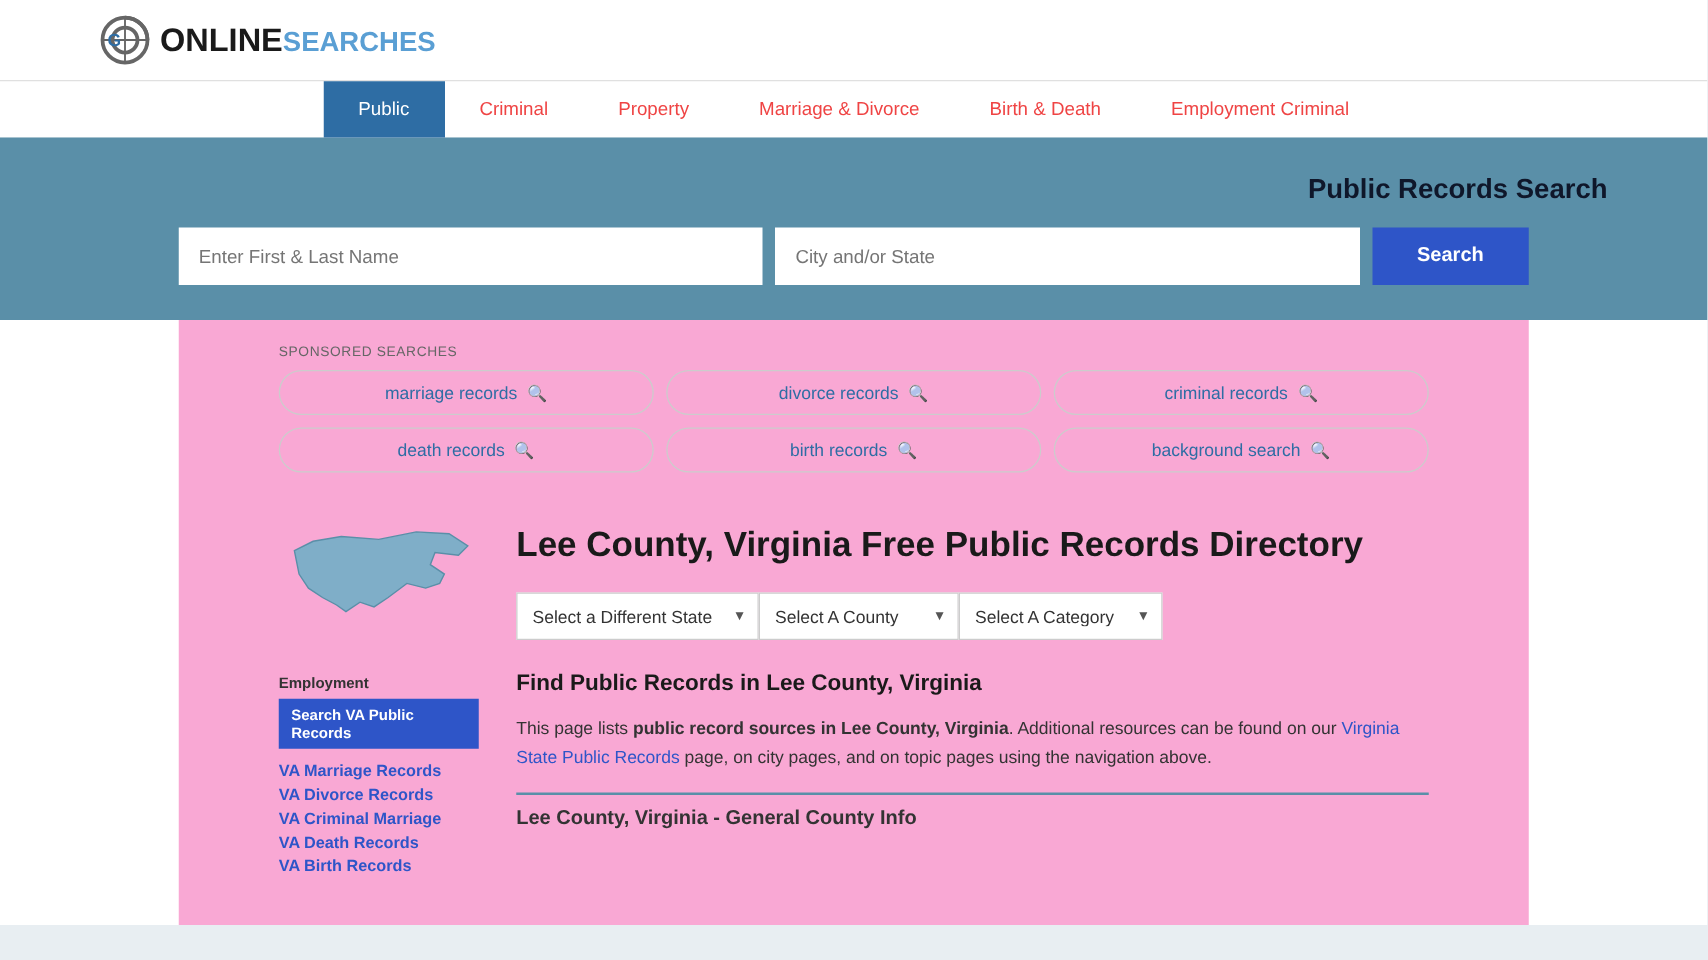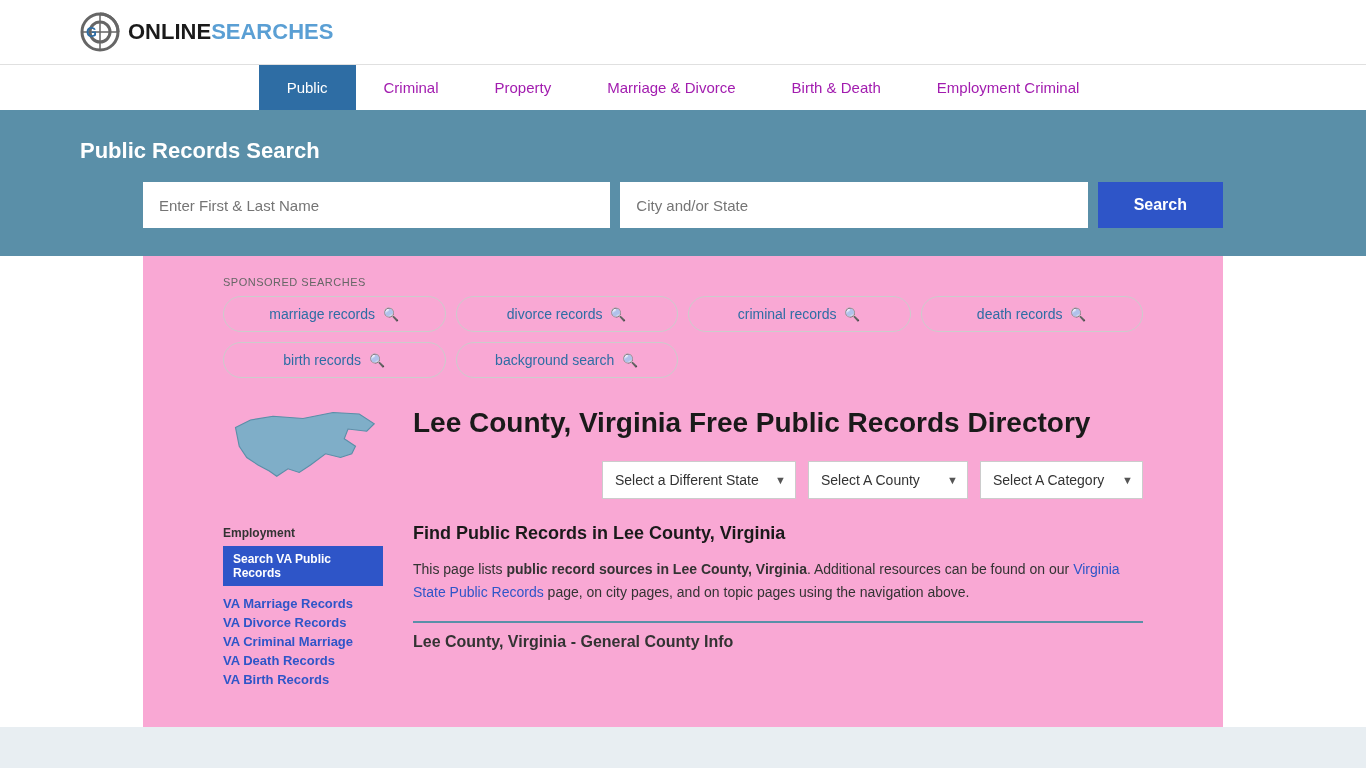--- a/index.html
+++ b/index.html
@@ -2,38 +2,38 @@
 <html><head>
   <meta charset="utf-8">
   <style>
     * { box-sizing: border-box; margin: 0; padding: 0; }
     body { font-family: Arial, sans-serif; background: #e8eef2; font-size: 14px; }
 
     
     .header { background: #fff; padding: 12px 80px; display: flex; align-items: center; }
     .logo { display: flex; align-items: center; gap: 8px; }
     .logo-icon { width: 40px; height: 40px; }
-    .logo-text-online { font-size: 22px; font-weight: 700; color: #1a1a1a; }
+    .logo-text-online { font-size: 26px; font-weight: 700; color: #1a1a1a; }
     .logo-text-searches { font-size: 22px; font-weight: 700; color: #5a9fd4; }
 
     
     .nav { background: #fff; border-top: 1px solid #e0e0e0; display: flex; justify-content: center; }
     .nav a {
       display: inline-block;
       padding: 14px 28px;
       text-decoration: none;
-      color: #a21caf;
+      color: #ef4444;
       font-size: 15px;
       font-weight: 500;
     }
     .nav a.active { background: #2e6da4; color: #fff; }
 
     
     .search-band { background: #5a8fa8; padding: 28px 80px; }
-    .search-band-title { text-align: left; font-size: 22px; font-weight: 700; color: #ffffff; margin-bottom: 18px; }
+    .search-band-title { text-align: right; font-size: 22px; font-weight: 700; color: #0f172a; margin-bottom: 18px; }
     .search-form { display: flex; gap: 10px; max-width: 1080px; margin: 0 auto; }
     .search-form input {
       flex: 1;
       padding: 14px 16px;
       font-size: 15px;
       border: none;
       outline: none;
       color: #888;
     }
     .search-btn {
@@ -46,21 +46,21 @@
       cursor: pointer;
       white-space: nowrap;
     }
 
     
     .main { background: #f9a8d4; max-width: 1080px; margin: 0 auto; padding: 20px 80px 40px 80px; }
     .outer-wrap { background: #e8eef2; }
 
     
     .sponsored-label { font-size: 11px; color: #666; margin-bottom: 8px; letter-spacing: 0.5px; }
-    .sponsored-grid { display: grid; grid-template-columns: repeat(4, 1fr); gap: 10px; margin-bottom: 17px; }
+    .sponsored-grid { display: grid; grid-template-columns: repeat(3, 1fr); gap: 10px; margin-bottom: 30px; }
     .sponsored-item {
       display: flex;
       align-items: center;
       justify-content: center;
       border: 1px solid #ccc;
       border-radius: 20px;
       padding: 9px 16px;
       color: #2e6da4;
       font-size: 14px;
       cursor: pointer;
@@ -90,21 +90,21 @@
       cursor: pointer;
       margin-bottom: 10px;
     }
     .sidebar-links { display: flex; flex-direction: column; gap: 4px; }
     .sidebar-links a { color: #2e55c8; font-size: 13px; text-decoration: none; font-weight: 600; }
 
     
     .page-title { font-size: 28px; font-weight: 900; color: #1a1a1a; line-height: 1.3; margin-bottom: 20px; }
 
     
-    .dropdowns { display: flex; gap: 12px; margin-bottom: 24px; justify-content: flex-end; }
+    .dropdowns { display: flex; gap: 0; margin-bottom: 24px; }
     .dropdown-wrap select {
       padding: 10px 36px 10px 12px;
       border: 1px solid #ccc;
       background: #fff;
       font-size: 14px;
       color: #333;
       appearance: none;
       cursor: pointer;
       min-width: 160px;
     }

